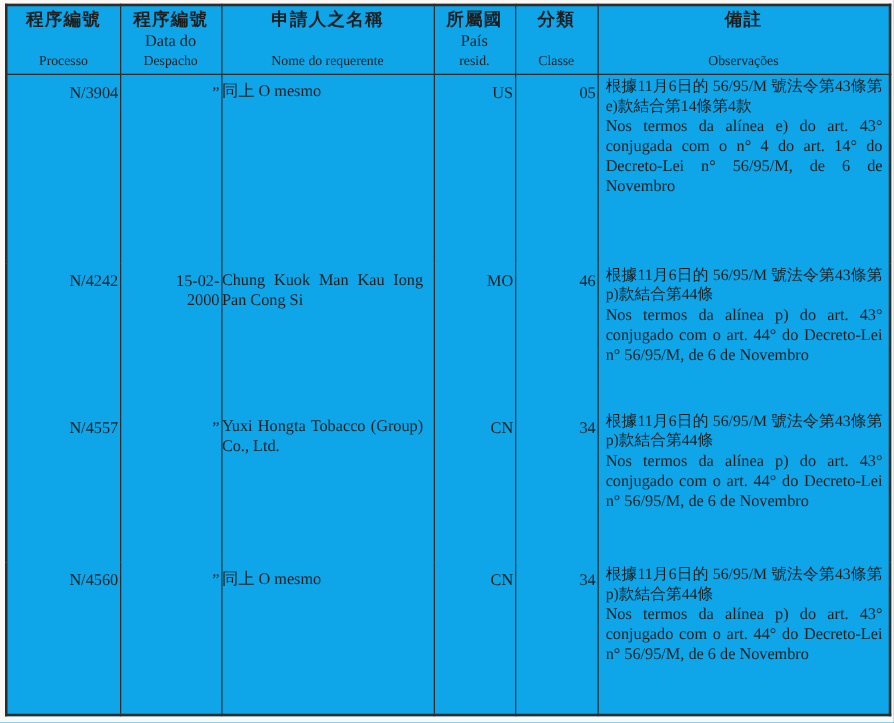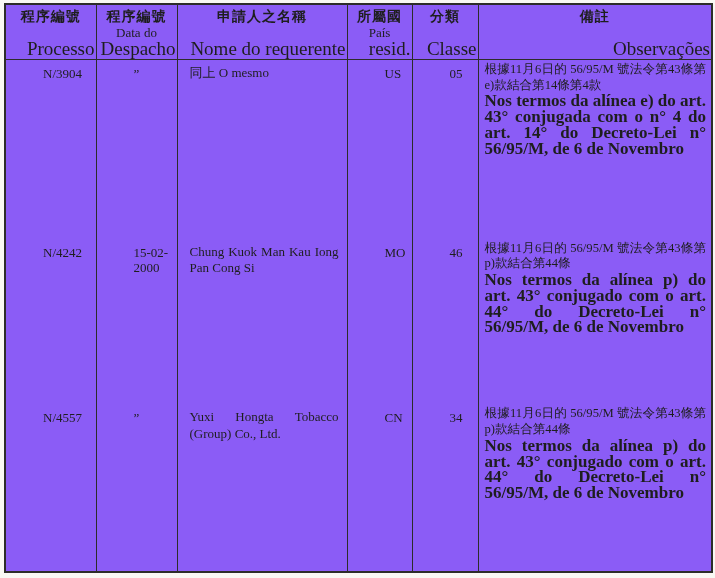--- a/index.html
+++ b/index.html
@@ -6,53 +6,53 @@
   body{
     width:715px;height:578px;overflow:hidden;
     background:#f9f8f4;color:#1e1e1e;
     font-family:"Liberation Serif","DejaVu Serif",serif;
     position:relative;
   }
   table.gazette{
     position:absolute;left:4px;top:3px;width:707px;height:570px;
     border-collapse:collapse;table-layout:fixed;
     border:2px solid #2d2c2a;
-    background:#8b5cf6;
+    background:#0ea5e9;
   }
   
   thead td{
     border-left:1px solid #2d2c2a;border-right:1px solid #2d2c2a;
     border-bottom:1px solid #2d2c2a;
     vertical-align:top;text-align:center;padding:3px 1px 2px 1px;
   }
   
   tbody td{
     border-left:1px solid #2d2c2a;border-right:1px solid #2d2c2a;
     border-top:none;border-bottom:none;
     vertical-align:top;
   }
   .hz{font-size:14px;font-weight:bold;line-height:17px;letter-spacing:1px;min-height:17px;}
   .hm{font-size:13px;line-height:16px;min-height:16px;}
-  .hp{font-size:19px;line-height:16px;min-height:16px;text-align:right;}
+  .hp{font-size:11px;line-height:16px;min-height:16px;}
   thead tr{height:54px;}
   tbody tr:nth-child(1){height:104px;}
   tbody tr:nth-child(2){height:77px;}
   tbody tr:nth-child(3){height:84px;}
   tbody tr:nth-child(4){height:84px;}
   tbody tr:nth-child(5){height:84px;}
-  td.c{ text-align:left;font-size:13px;padding-top:6px;line-height:15px;padding-left:37px; }
+  td.c{ text-align:right;font-size:13px;padding-top:6px;line-height:15px;padding-left:37px; }
   td.name{
     text-align:justify;font-size:13px;line-height:16.5px;
-    padding:5px 8px 0 12px;
+    padding:5px 8px 0 0;
   }
   td.obs{
     padding:2px 5px 0 6px;text-align:justify;margin-left:23px;
   }
   .obs-zh{font-size:12.6px;line-height:15.7px;}
-  .obs-pt{font-size:17px;line-height:15.7px;font-weight:bold;}
+  .obs-pt{font-size:13px;line-height:15.7px;}
   .ditto{font-size:13px;}
 </style>
 </head>
 <body>
 
 <table class="gazette">
   <colgroup>
     <col style="width:91px">
       <col style="width:81px">
       <col style="width:170px">
@@ -126,14 +126,25 @@
     <td class="c">CN</td>
     <td class="c">34</td>
     <td class="obs">
       <div class="obs-zh">根據11月6日的 56/95/M 號法令第43條第p)款結合第44條</div>
       <div class="obs-pt">Nos termos da alínea p) do art. 43° conjugado com o art. 44° do Decreto-Lei n° 56/95/M, de 6 de Novembro</div>
     </td>
   </tr>
 
 
 
+  <tr>
+    <td class="c">N/4560</td>
+    <td class="c ditto">”</td>
+    <td class="name">同上 O mesmo</td>
+    <td class="c">CN</td>
+    <td class="c">34</td>
+    <td class="obs">
+      <div class="obs-zh">根據11月6日的 56/95/M 號法令第43條第p)款結合第44條</div>
+      <div class="obs-pt">Nos termos da alínea p) do art. 43° conjugado com o art. 44° do Decreto-Lei n° 56/95/M, de 6 de Novembro</div>
+    </td>
+  </tr>
 </tbody>
 </table>
 
 </body></html>

